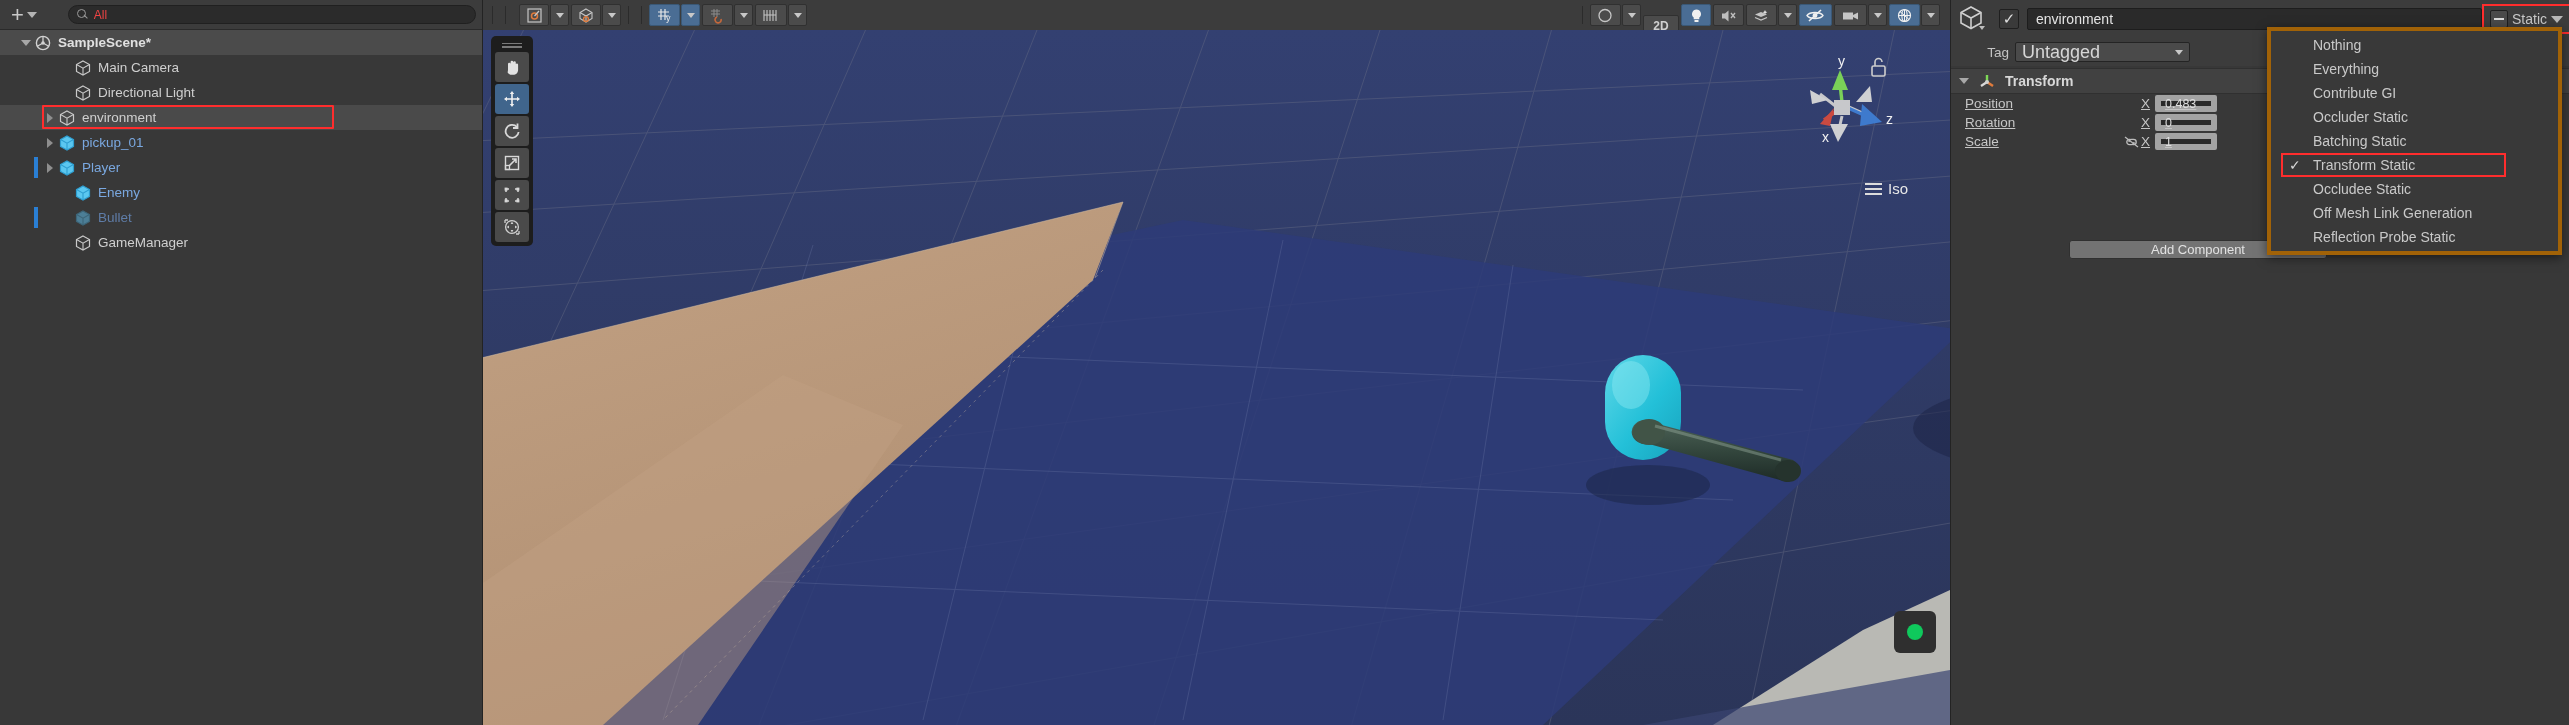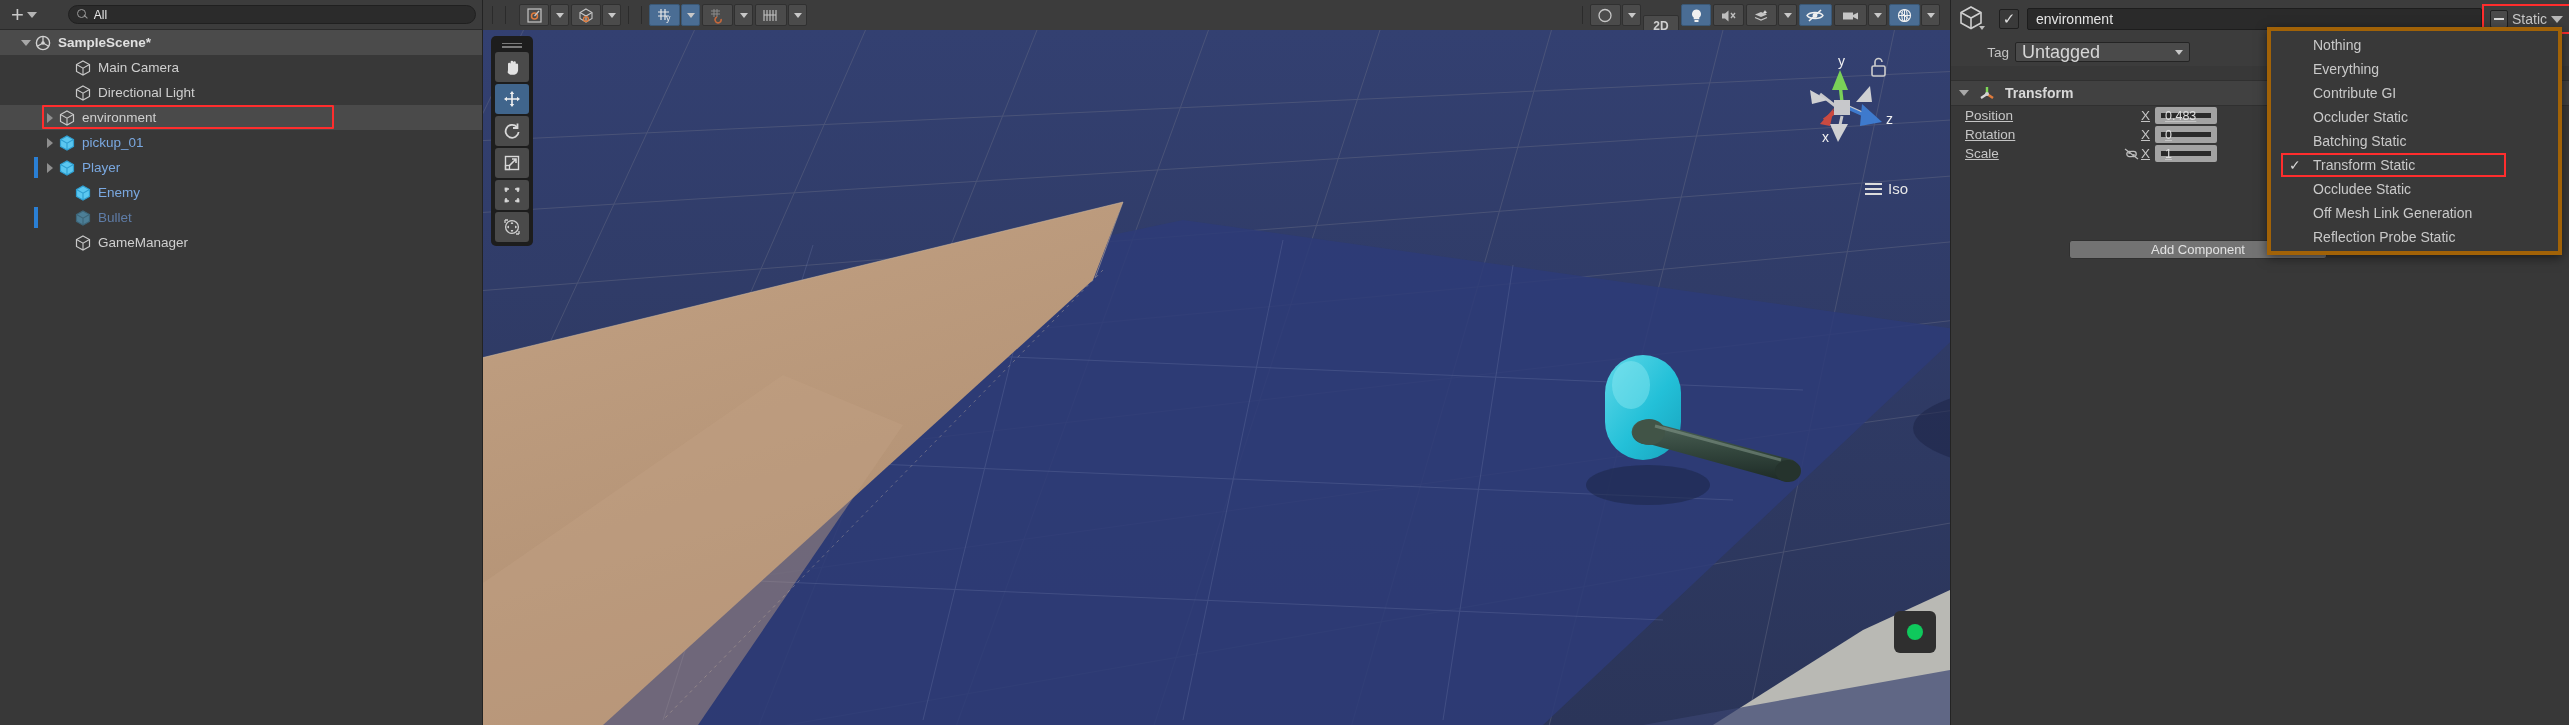--- a/index.html
+++ b/index.html
@@ -22,21 +22,21 @@
   .caret-dn { width: 0; height: 0; border-left: 5px solid transparent; border-right: 5px solid transparent;
               border-top: 6px solid #b4b4b4; }
   .search-box { flex: 1; height: 19px; background: #2b2b2b; border: 1px solid #202020;
                 border-radius: 10px; display: flex; align-items: center; padding: 0 8px; gap: 6px;
                 margin-left: 22px; max-width: 1980px; }
   .mag { width: 11px; height: 11px; position: relative; flex: 0 0 11px; }
   .mag::before { content:''; position:absolute; left:0; top:0; width:7px; height:7px;
                  border:1.4px solid #9a9a9a; border-radius:50%; }
   .mag::after { content:''; position:absolute; left:6px; top:7px; width:5px; height:1.4px;
                 background:#9a9a9a; transform: rotate(45deg); }
-  .search-txt { font-size: 12px; color: #e5e5e5; }
+  .search-txt { font-size: 12px; color: #ef4444; }
 
   .hier-rows { position: relative; }
   .hrow { position: relative; height: 25px; display: flex; align-items: center; font-size: 13.5px;
           padding-left: 0; cursor: pointer; }
   .hrow.scene { background: #4b4b4b; }
   .hrow.sel-bg { background: #4a4a4a; }
   .twisty { width: 16px; flex: 0 0 16px; display: flex; align-items: center; justify-content: center; }
   .twisty.open::after { content:''; width:0;height:0;border-left:5px solid transparent;
                         border-right:5px solid transparent;border-top:6px solid #a8a8a8; }
   .twisty.closed::after { content:''; width:0;height:0;border-top:5px solid transparent;
@@ -115,21 +115,21 @@
                     border: 2.5px solid #ff2d2d; pointer-events: none; }
 
   .tag-row { height: 28px; display: flex; align-items: center; padding: 0 6px; gap: 6px; background:#3c3c3c; }
   .tag-lbl { font-size: 13.5px; color: #c4c4c4; width: 52px; text-align: right; flex:0 0 52px; }
   .dropdown { height: 20px; background: #4a4a4a; border: 1px solid #242424; border-radius: 2px;
               display:flex; align-items:center; justify-content:space-between; padding: 0 6px;
               font-size: 18px; color: #d6d6d6; }
 
   .comp-hdr { height: 26px; background: #414141; border-top: 1px solid #303030;
               border-bottom: 1px solid #303030; display:flex; align-items:center; gap: 8px; padding: 0 8px;
-              margin-top: 14px; }
+              margin-top: 2px; }
   .comp-title { font-size: 14px; font-weight: bold; color: #d8d8d8; }
   .foldout { width:0;height:0;border-left:5px solid transparent;border-right:5px solid transparent;
              border-top:6px solid #a8a8a8; }
 
   .prop-row { height: 19px; display:flex; align-items:center; font-size: 13.5px; padding-left: 14px; text-decoration: underline; }
   .prop-lbl { width: 156px; flex: 0 0 156px; color: #c6c6c6; }
   .axis { color: #c6c6c6; margin-right: 5px; }
   .num-field { height: 17px; background: #2a2a2a; border: 6px solid #a3a3a3; border-radius: 2px;
                padding: 0 4px; display:flex; align-items:center; font-size: 12.5px; color: #dedede;
                min-width: 62px; }

